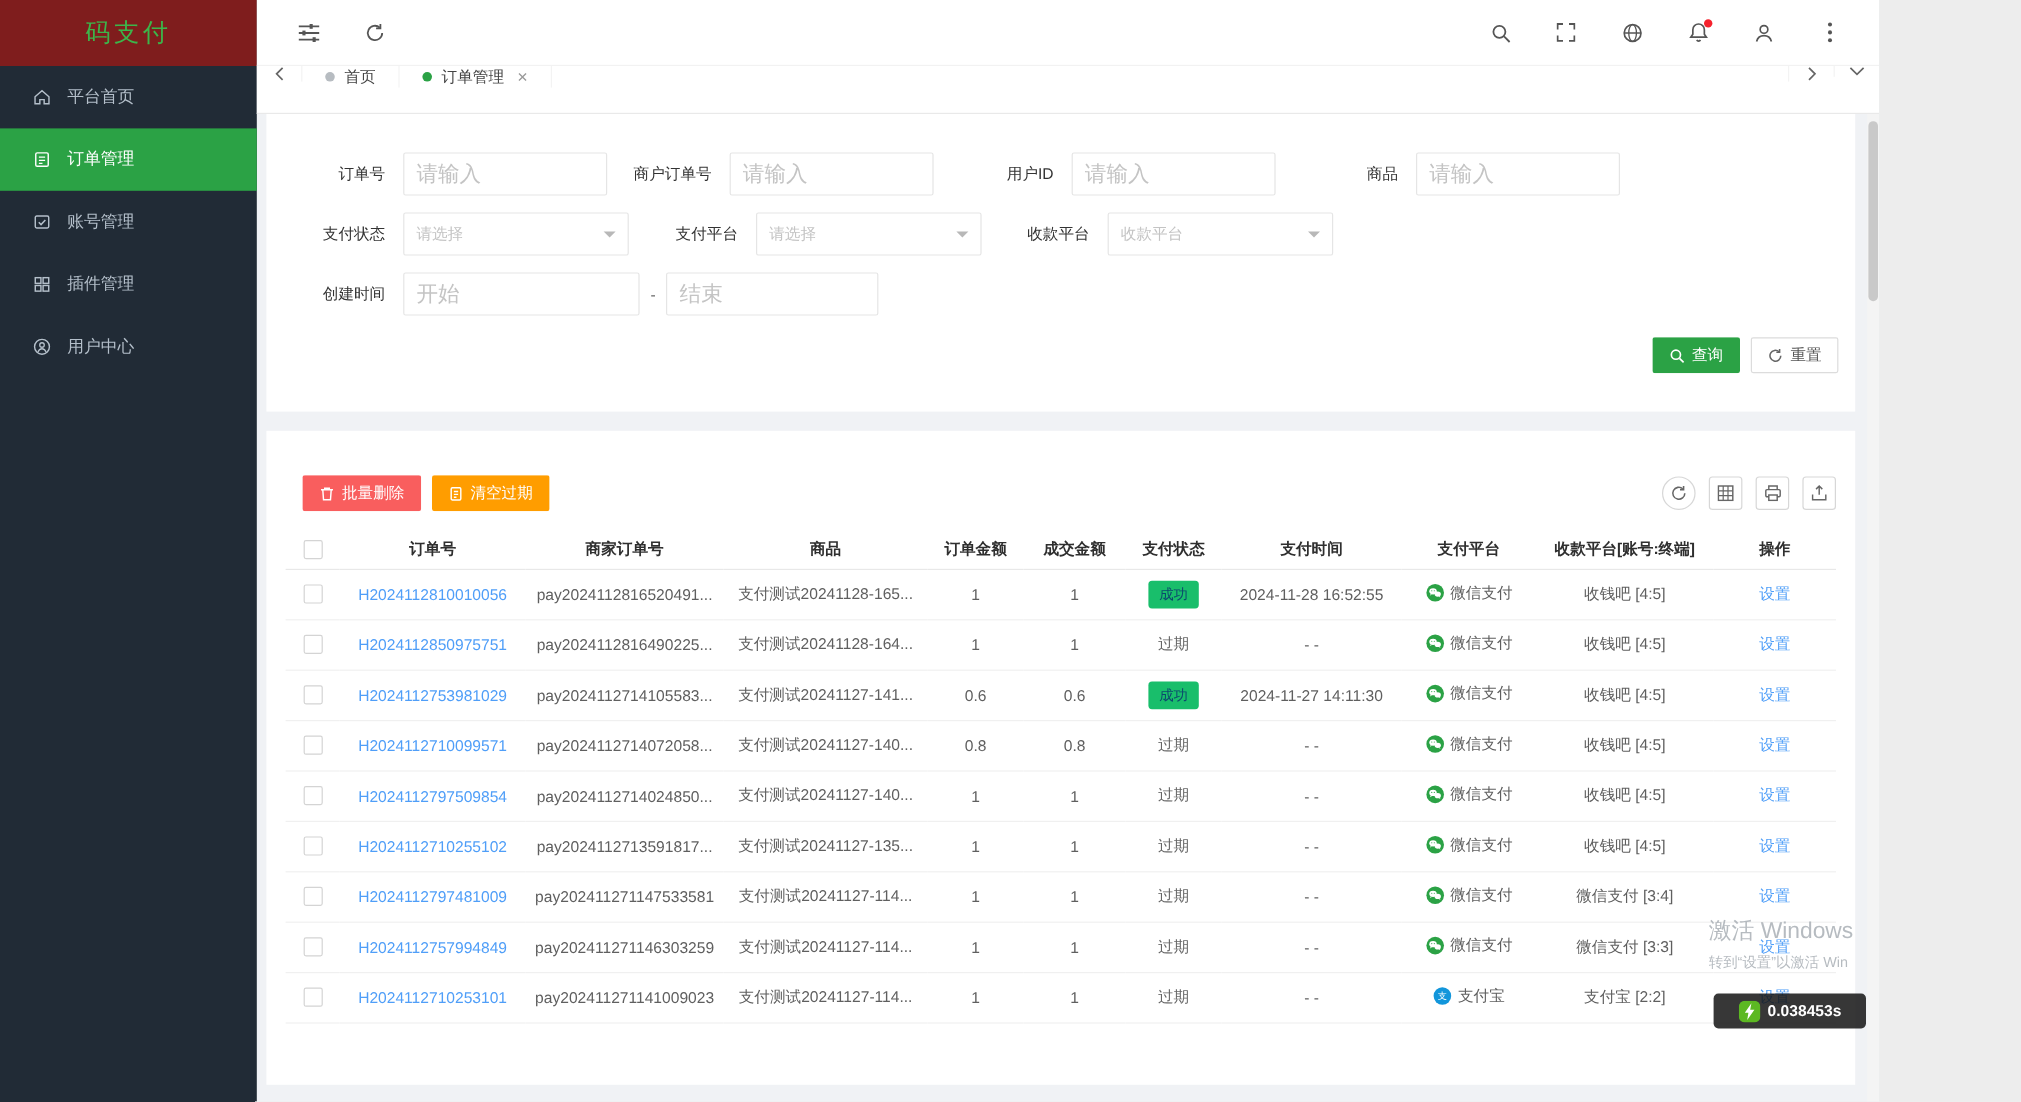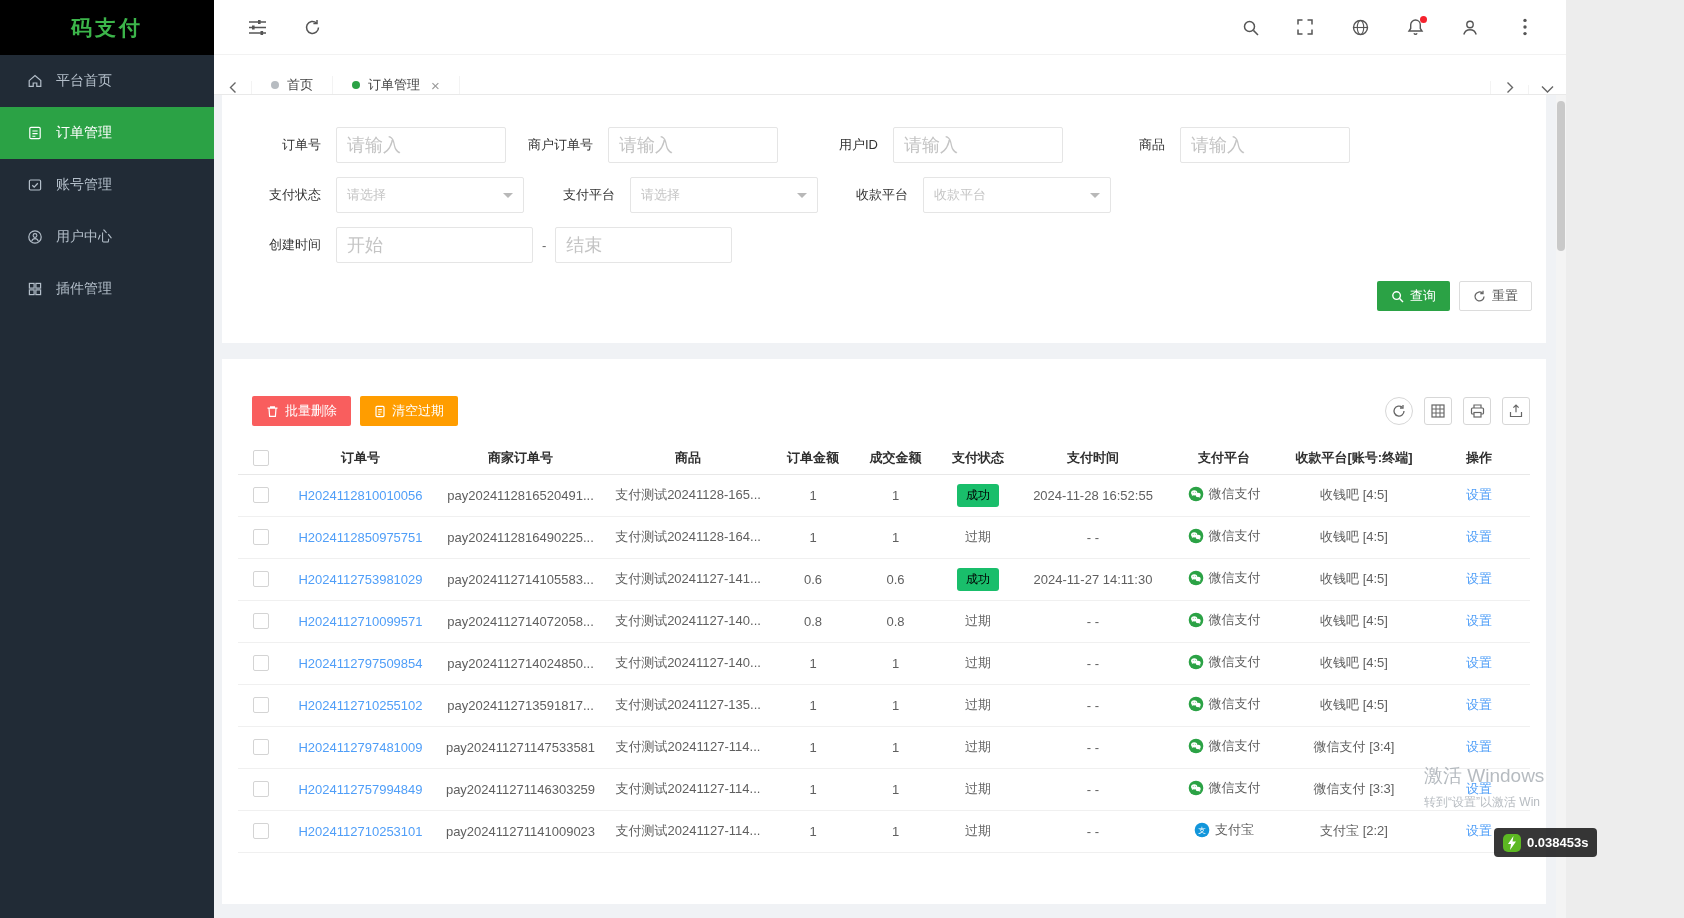--- a/index.html
+++ b/index.html
@@ -2,39 +2,39 @@
 <html style="--accent: #2ba245; --logo_green: #3cb54a; --sidebar_bg: #212b36; --success: #19be6b; --danger: #f95e5e; --warning: #ff9d00; --link: #4f9ef8; --wechat: #2ba245; --alipay: #1296db;"><head>
 <meta charset="utf-8">
 <style>
   *{margin:0;padding:0;box-sizing:border-box}
   html,body{width:1684px;height:918px;overflow:hidden;background:#ededed;
     font-family:"Liberation Sans","DejaVu Sans",sans-serif}
   .window{position:absolute;left:0;top:0;width:1566px;height:918px;background:#f0f2f5;display:flex;overflow:hidden}
 
   
   .sidebar{width:214px;height:100%;background:var(--sidebar_bg,#212b36);flex-shrink:0}
-  .logo{height:55px;line-height:55px;text-align:center;font-size:21px;font-weight:bold;
-    color:var(--logo_green,#3cb54a);letter-spacing:3px;background:#000000}
+  .logo{height:55px;line-height:55px;text-align:center;font-size:21px;font-weight:normal;
+    color:var(--logo_green,#3cb54a);letter-spacing:3px;background:#7f1d1d}
   .nav-item{height:52px;display:flex;align-items:center;gap:13px;padding-left:27px;
     color:#b4bfca;font-size:14px;cursor:pointer}
   .nav-item svg{width:16px;height:16px;flex-shrink:0}
   .nav-item.active{background:var(--accent,#2ba245);color:#fff}
 
   
   .main{flex:1;display:flex;flex-direction:column;min-width:0}
   .topbar{height:55px;background:#fff;border-bottom:1px solid #f2f2f2;display:flex;align-items:center;
     padding:0 30px 0 32px;flex-shrink:0}
   .tb-left{display:flex;gap:33px;align-items:center}
   .tb-right{margin-left:auto;display:flex;gap:33px;align-items:center}
   .icon-btn{width:22px;height:22px;display:flex;align-items:center;justify-content:center;
     color:#555;cursor:pointer;position:relative}
   .reddot{position:absolute;top:0;right:-1px;width:7px;height:7px;border-radius:50%;background:#f5222d}
 
   
-  .tabbar{height:40px;background:#fff;border-bottom:1px solid #e9e9e9;display:flex;align-items:flex-end;flex-shrink:0}
+  .tabbar{height:40px;background:#fff;border-bottom:1px solid #e9e9e9;display:flex;align-items:flex-start;flex-shrink:0}
   .tab-nav{width:38px;display:flex;align-items:center;justify-content:center;cursor:pointer;
     border-right:1px solid #f3f3f3}
   .tab-nav.rside{border-right:none;border-left:1px solid #f3f3f3}
   .tab{display:flex;align-items:center;gap:8px;padding:0 19px;font-size:13px;color:#444;
     border-right:1px solid #f3f3f3;cursor:pointer;white-space:nowrap}
   .dot{width:8px;height:8px;border-radius:50%;flex-shrink:0}
   .dot.gray{background:#b7bcc1}.dot.green{background:var(--accent,#2ba245)}
   .tab .close{color:#9a9a9a;font-size:15px;line-height:1;margin-left:3px;cursor:pointer}
   .tab-spacer{flex:1}
 
@@ -73,32 +73,32 @@
 
   table{width:100%;border-collapse:collapse;margin-top:16px;table-layout:fixed}
   th{font-size:13px;color:#2f2f2f;font-weight:bold;height:32px;border-bottom:1px solid #e8e8e8;
     text-align:center;padding:0 4px;white-space:nowrap;overflow:hidden}
   td{font-size:13px;color:#5f5f5f;height:42px;border-bottom:1px solid #f0f0f0;text-align:center;
     padding:0 4px;white-space:nowrap;overflow:hidden}
   .link{color:var(--link,#4f9ef8);text-decoration:none;cursor:pointer}
   .checkbox{display:inline-block;width:16px;height:16px;border:1px solid #d4d4d4;border-radius:2px;
     background:#fff;cursor:pointer;vertical-align:middle}
   .status{display:inline-block;font-size:12px}
-  .status.st-success{background:var(--success,#19be6b);color:#000000;padding:3px 9px;border-radius:3px}
+  .status.st-success{background:var(--success,#19be6b);color:#0c4a6e;padding:3px 9px;border-radius:3px}
   .status.st-expired{color:#666;font-size:13px}
   .plat{display:inline-flex;align-items:center;gap:5px}
   .plat svg{width:16px;height:16px;flex-shrink:0}
 
   
   .vscroll{position:absolute;right:0;top:95px;bottom:0;width:10px;background:#f4f4f4}
   .vthumb{position:absolute;left:1px;top:6px;width:8px;height:150px;border-radius:4px;background:#c9c9c9}
   .watermark{position:absolute;left:1424px;top:763px;z-index:40;color:#aab0b6;opacity:.85;pointer-events:none}
   .watermark .wm1{font-size:19px}
   .watermark .wm2{font-size:12px;margin-top:5px;width:150px;overflow:hidden;white-space:nowrap}
-  .timer-badge{position:absolute;left:1494px;top:828px;z-index:41;height:29px;padding:0 9px;
+  .timer-badge{position:absolute;left:1428px;top:828px;z-index:41;height:29px;padding:0 21px;
     background:rgba(20,20,20,.85);border-radius:4px;display:flex;align-items:center;gap:6px;
     color:#fff;font-size:13px;font-weight:bold}
 </style>
 </head>
 <body>
 
 <div class="window">
 
   <aside class="sidebar">
     <div class="logo">码支付</div>
@@ -118,34 +118,34 @@
       </div>
       <div class="nav-item">
         <svg viewBox="0 0 16 16">
             <rect x="2.4" y="3" width="11.2" height="10" rx="1.2" fill="none" stroke="currentColor" stroke-width="1.2"></rect>
             <path d="M5.3 8.2l1.9 1.9 3.6-3.8" fill="none" stroke="currentColor" stroke-width="1.3"></path>
           </svg>
         <span>账号管理</span>
       </div>
       <div class="nav-item">
         <svg viewBox="0 0 16 16">
-            <circle cx="8" cy="8" r="6.2" fill="none" stroke="currentColor" stroke-width="1.2"></circle>
-            <circle cx="8" cy="6.5" r="1.9" fill="none" stroke="currentColor" stroke-width="1.1"></circle>
-            <path d="M4.6 12.4c.7-1.9 2-2.8 3.4-2.8s2.7.9 3.4 2.8" fill="none" stroke="currentColor" stroke-width="1.1"></path>
-          </svg>
-        <span>用户中心</span>
-      </div>
-      <div class="nav-item">
-        <svg viewBox="0 0 16 16">
             <rect x="2.4" y="2.4" width="4.7" height="4.7" fill="none" stroke="currentColor" stroke-width="1.2"></rect>
             <rect x="8.9" y="2.4" width="4.7" height="4.7" fill="none" stroke="currentColor" stroke-width="1.2"></rect>
             <rect x="2.4" y="8.9" width="4.7" height="4.7" fill="none" stroke="currentColor" stroke-width="1.2"></rect>
             <rect x="8.9" y="8.9" width="4.7" height="4.7" fill="none" stroke="currentColor" stroke-width="1.2"></rect>
           </svg>
         <span>插件管理</span>
+      </div>
+      <div class="nav-item">
+        <svg viewBox="0 0 16 16">
+            <circle cx="8" cy="8" r="6.2" fill="none" stroke="currentColor" stroke-width="1.2"></circle>
+            <circle cx="8" cy="6.5" r="1.9" fill="none" stroke="currentColor" stroke-width="1.1"></circle>
+            <path d="M4.6 12.4c.7-1.9 2-2.8 3.4-2.8s2.7.9 3.4 2.8" fill="none" stroke="currentColor" stroke-width="1.1"></path>
+          </svg>
+        <span>用户中心</span>
       </div>
     </nav>
   </aside>
 
   <div class="main">
 
     <header class="topbar">
       <div class="tb-left">
         <span class="icon-btn">
           <svg width="19" height="17" viewBox="0 0 19 17">

